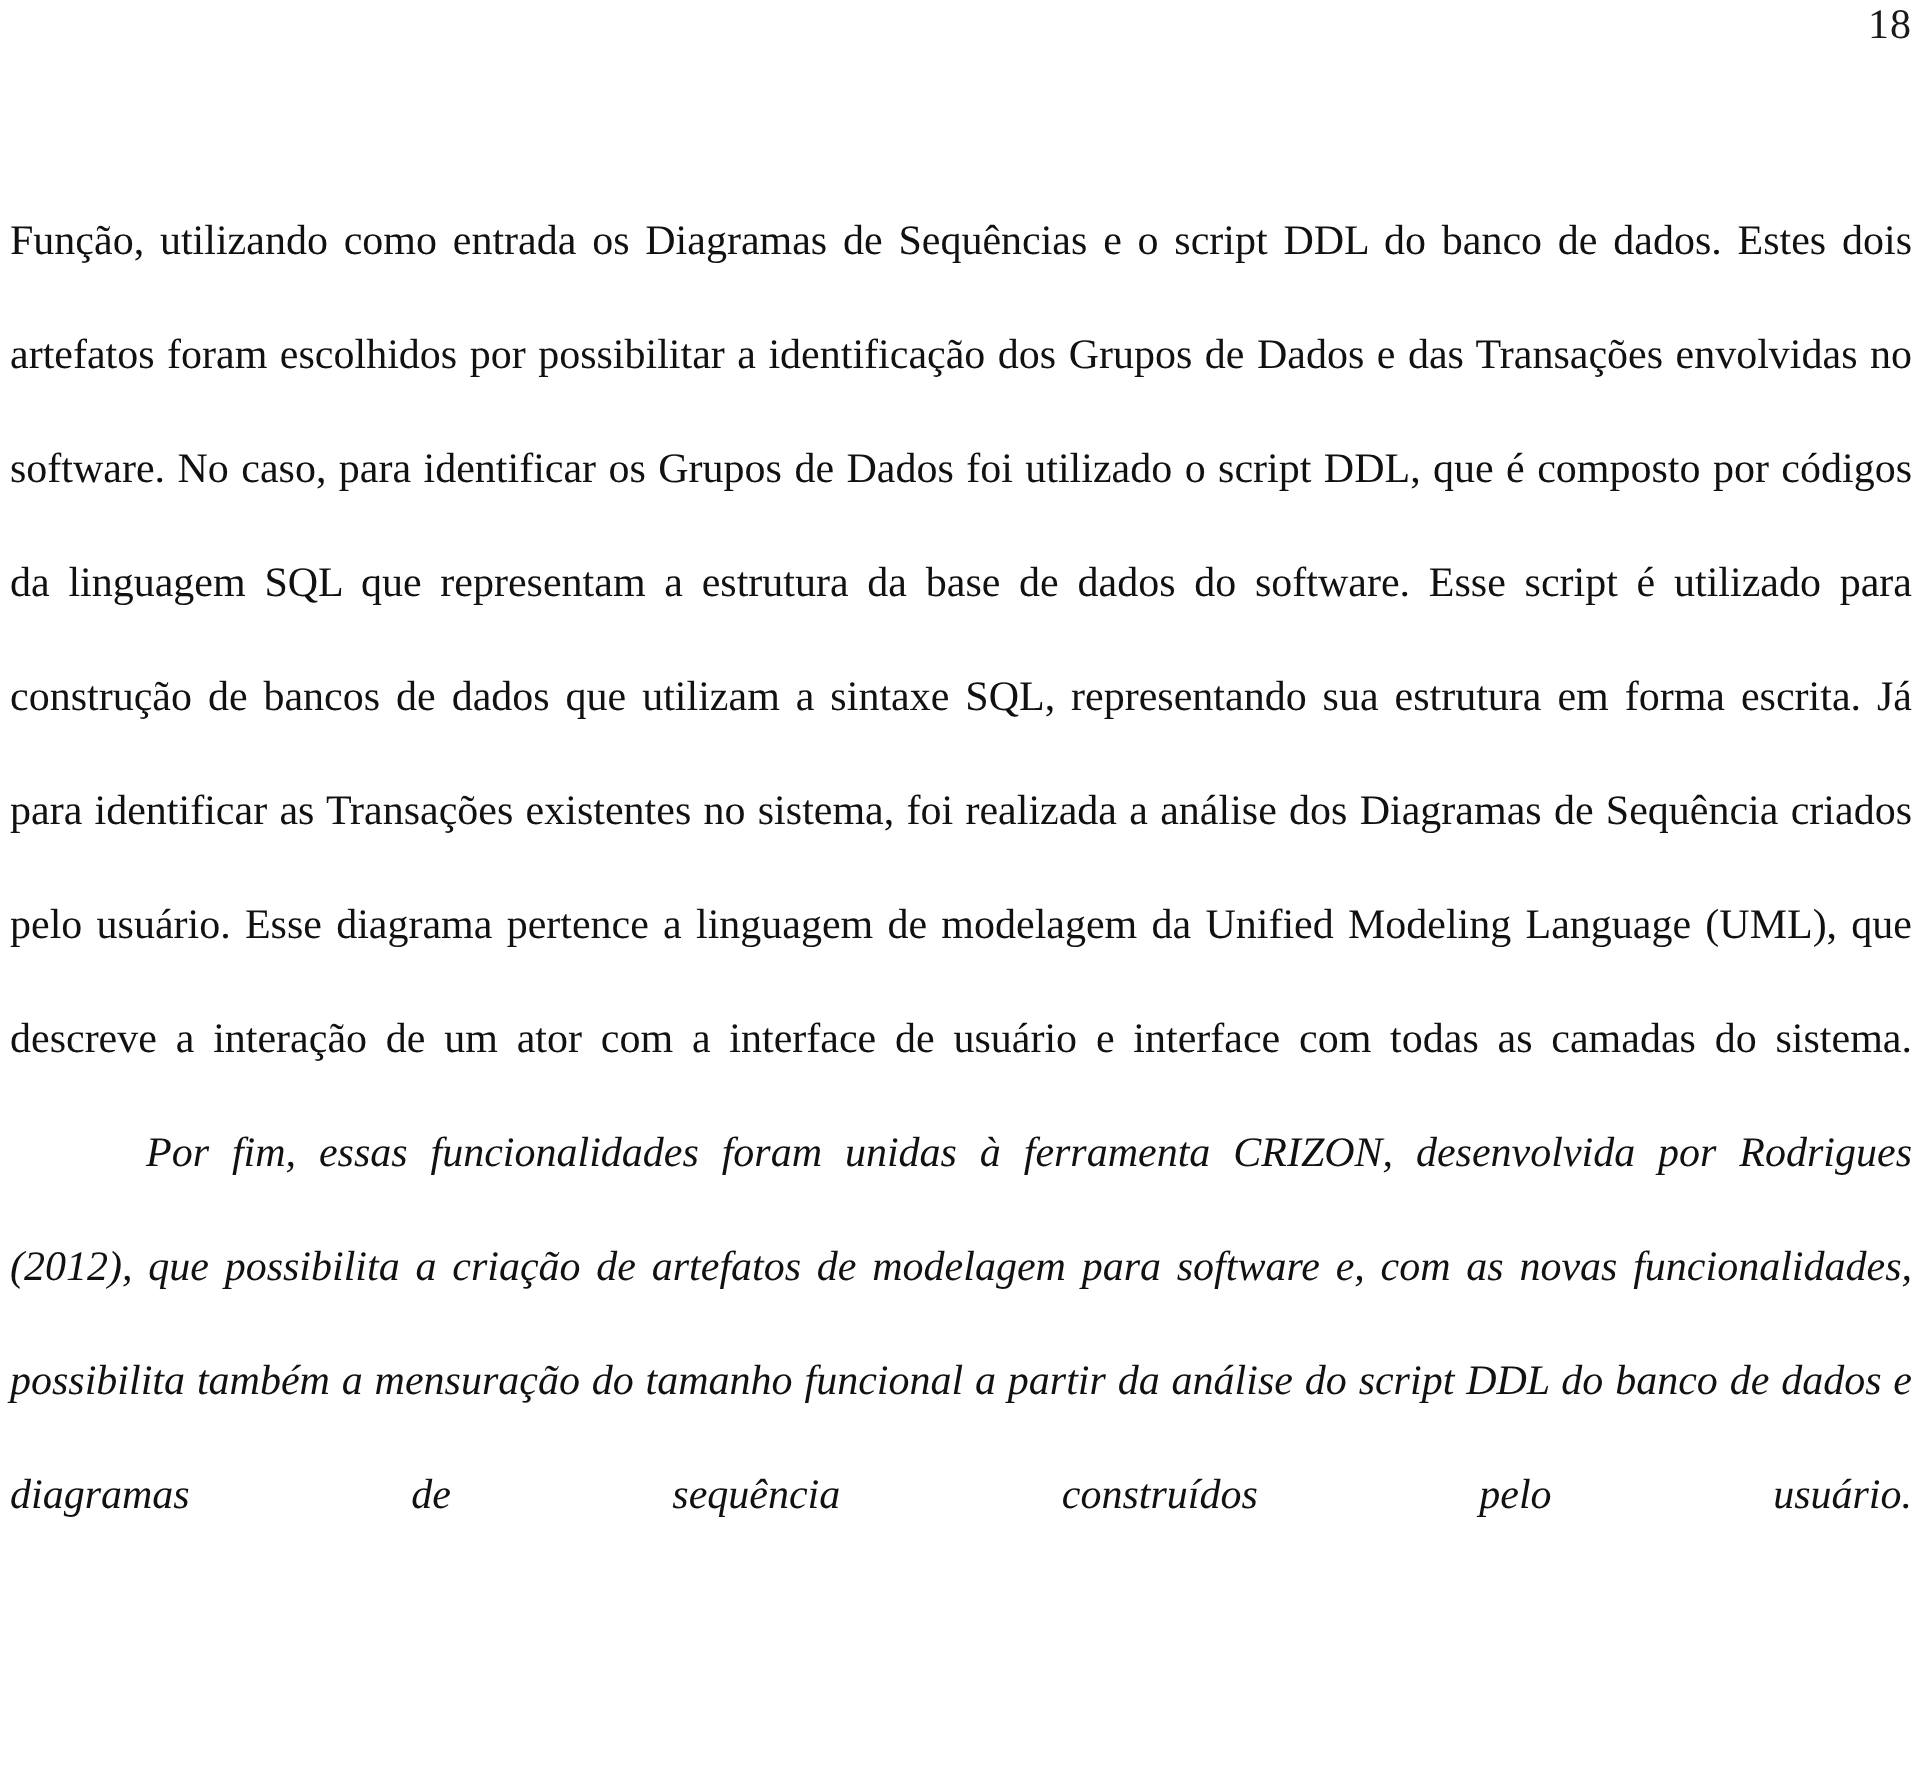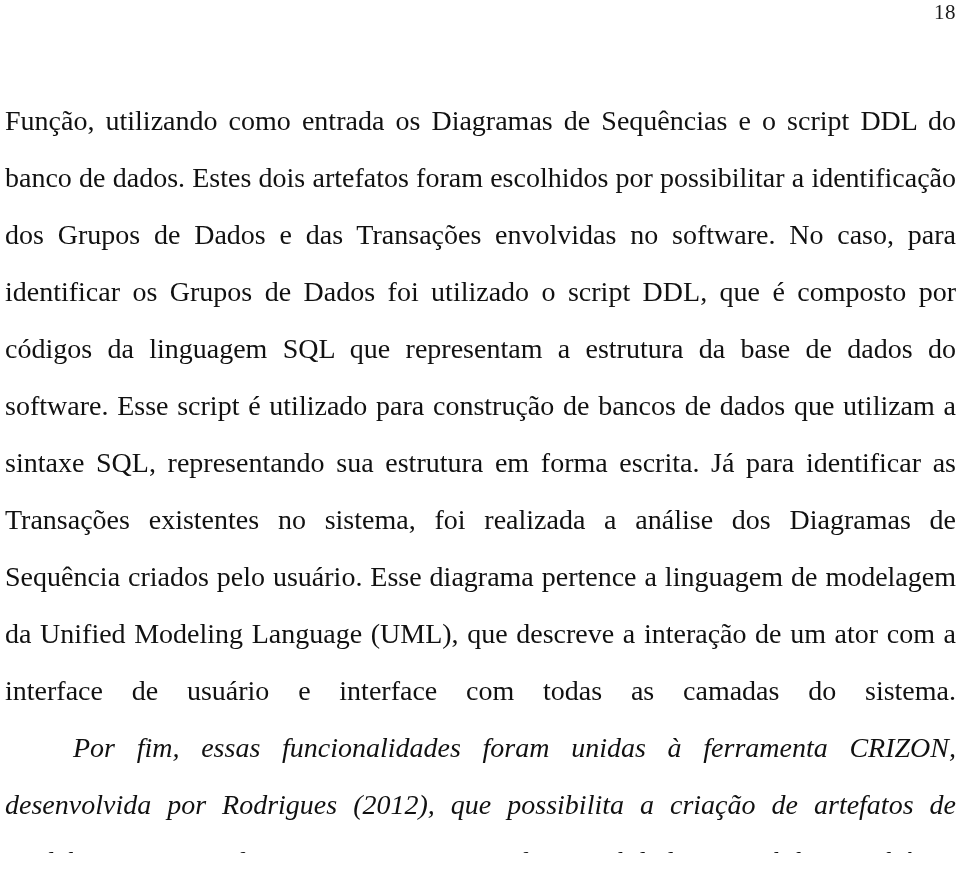--- a/index.html
+++ b/index.html
@@ -28,21 +28,21 @@
   .body-text {
     position: absolute;
     left: 5px;
     top: 92px;
     width: 951px;
   }
   .para {
     margin: 0;
     text-align: justify;
     text-justify: inter-word;
-    font-size: 28px;
+    font-size: 21px;
     line-height: 57px;
     color: #111111;
     word-spacing: 0.2px;
   }
   .para + .para {
     margin-top: 0;
     font-style: italic;
   }
   .para.indented {
     text-indent: 68px;

